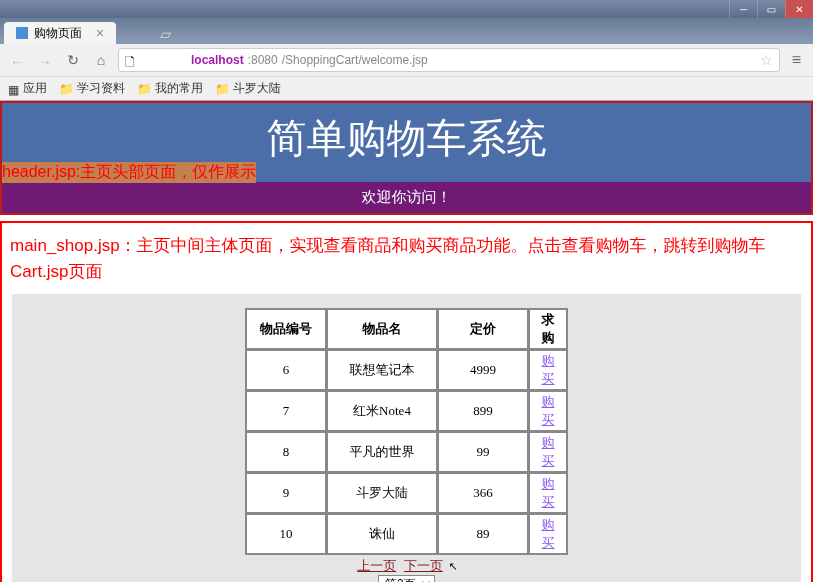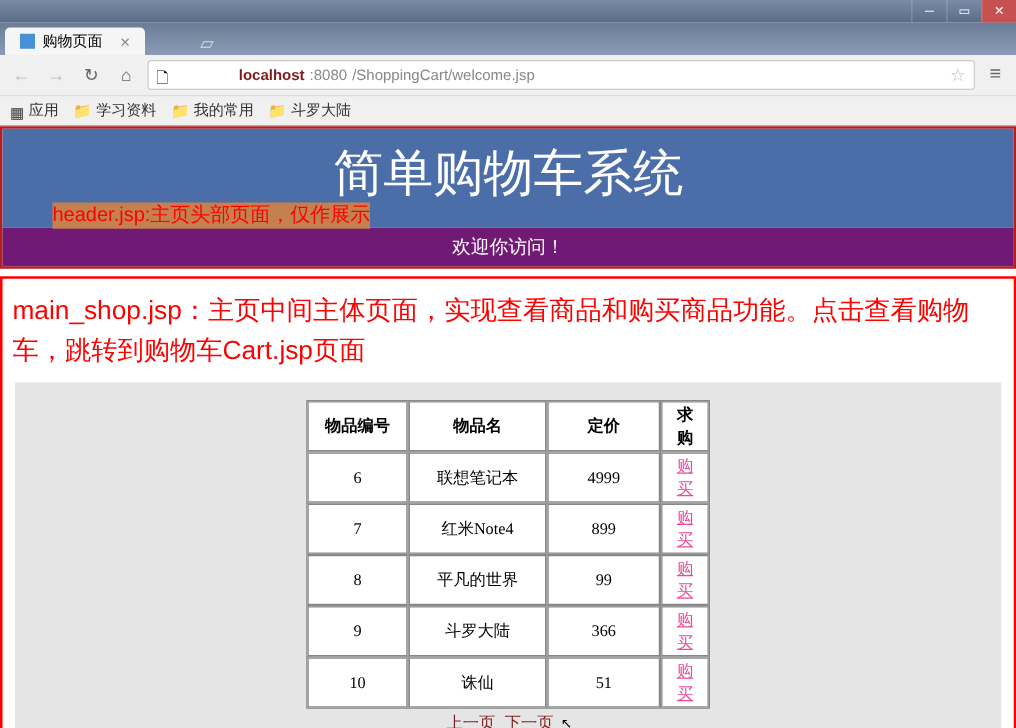--- a/index.html
+++ b/index.html
@@ -13,44 +13,44 @@
     .tab-bar { display: flex; align-items: flex-end; background: linear-gradient(#6a7d96, #8a9bb5); padding: 4px 4px 0 4px; height: 26px; gap: 32px; }
     .tab { background: #f5f5f5; border-radius: 4px 4px 0 0; padding: 4px 12px; display: flex; align-items: center; gap: 6px; height: 22px; font-size: 12px; }
     .tab-icon { width: 12px; height: 12px; background: #4a90d9; display: inline-block; }
     .tab-close { color: #888; font-size: 14px; margin-left: 8px; cursor: pointer; }
     .new-tab { color: #ddd; margin-left: 6px; font-size: 14px; cursor: pointer; padding: 2px 6px; }
     .addr-bar { display: flex; align-items: center; padding: 4px 6px; gap: 6px; background: #f0f0f0; }
     .nav-btn { width: 22px; height: 22px; display: flex; align-items: center; justify-content: center; color: #666; cursor: pointer; border-radius: 3px; font-size: 14px; }
     .nav-btn.disabled { color: #bbb; }
     .url-box { flex: 1; display: flex; align-items: center; background: #fff; border: 1px solid #ccc; border-radius: 3px; padding: 3px 6px; gap: 4px; }
     .url-icon { width: 14px; height: 14px; display: inline-block; }
-    .url-host { font-weight: bold; color: #7f1d1d; padding-left: 48px; }
+    .url-host { font-weight: bold; color: #a21caf; padding-left: 48px; }
     .url-path { color: #888; }
     .url-star { color: #bbb; font-size: 14px; margin-left: auto; }
     .menu-btn { font-size: 16px; color: #666; cursor: pointer; padding: 0 6px; }
     .bookmarks { display: flex; align-items: center; padding: 3px 8px; gap: 12px; background: #f0f0f0; border-top: 1px solid #ddd; font-size: 12px; }
     .bm-item { display: flex; align-items: center; gap: 3px; color: #333; cursor: pointer; }
     .bm-folder { color: #e8a33d; }
     .bm-apps { width: 12px; height: 12px; display: inline-block; }
     .header-section { border: 2px solid #b91c1c; margin-bottom: 6px; position: relative; }
     .banner { background: #4b6ea9; color: #fff; text-align: center; padding: 8px 0 16px 0; font-size: 40px; font-family: SimSun, serif; }
     .header-annot { color: #f00; font-size: 16px; background: #c4804f; display: inline-block; }
     .welcome-bar { background: #701a75; color: #fff; text-align: center; padding: 6px 0; font-size: 15px; }
     
     .main-section { border: 2px solid #f00; margin-bottom: 4px; }
-    .main-annot { color: #f00; font-size: 21px; padding: 10px 8px; line-height: 1.5; }
+    .main-annot { color: #f00; font-size: 17px; padding: 10px 8px; line-height: 1.5; }
     .shop-area { background: #e5e5e5; margin: 0 10px 10px 10px; padding: 14px 0; text-align: center; }
     .product-table { margin: 0 auto; border-collapse: separate; border-spacing: 1px; background: #888; }
     .product-table th, .product-table td { background: #fff; border: 1px solid #888; padding: 1px 6px; font-size: 13px; font-family: SimSun, serif; }
     .product-table th { font-weight: bold; }
     .col-id { width: 80px; }
     .col-name { width: 110px; }
     .col-price { width: 90px; }
     .col-buy { width: 38px; }
-    .buy-link { color: #ec4899; text-decoration: underline; cursor: pointer; }
+    .buy-link { color: #8b5cf6; text-decoration: underline; cursor: pointer; }
     .pager { margin-top: 2px; font-size: 13px; }
     .pager a { color: #7f1d1d; text-decoration: underline; margin: 0 2px; cursor: pointer; }
     .page-select { font-size: 12px; border: 1px solid #888; background: #fff; padding: 0 2px; }
   </style>
 </head>
 <body>
 
 <div class="browser-chrome">
   <div class="window-controls">
     <div class="win-btn">─</div>
@@ -97,21 +97,21 @@
       <span>斗罗大陆</span>
     </span>
   </div>
 </div>
 
 <div>
 
   <div class="header-section">
     <div class="banner">简单购物车系统</div>
     <div style="background:#c4804f; position:relative;">
-      <div style="position:absolute; left:0; top:-20px;padding-left:40px;">
+      <div style="position:absolute; left:0; top:-20px;">
         <span class="header-annot">header.jsp:主页头部页面，仅作展示</span>
       </div>
       <div class="welcome-bar">欢迎你访问！</div>
     </div>
   </div>
 
   <div class="main-section">
     <div class="main-annot">main_shop.jsp：主页中间主体页面，实现查看商品和购买商品功能。点击查看购物车，跳转到购物车Cart.jsp页面</div>
     <div class="shop-area">
       <table class="product-table">
@@ -144,21 +144,21 @@
             </tr>
             <tr>
               <td class="col-id">9</td>
               <td class="col-name">斗罗大陆</td>
               <td class="col-price">366</td>
               <td class="col-buy"><a class="buy-link">购买</a></td>
             </tr>
             <tr>
               <td class="col-id">10</td>
               <td class="col-name">诛仙</td>
-              <td class="col-price">51</td>
+              <td class="col-price">89</td>
               <td class="col-buy"><a class="buy-link">购买</a></td>
             </tr>
           </tbody>
       </table>
       <div class="pager">
         <a>上一页</a>
         <a>下一页</a>
         <span style="font-size:11px;">↖</span>
         <br>
         <select class="page-select">

